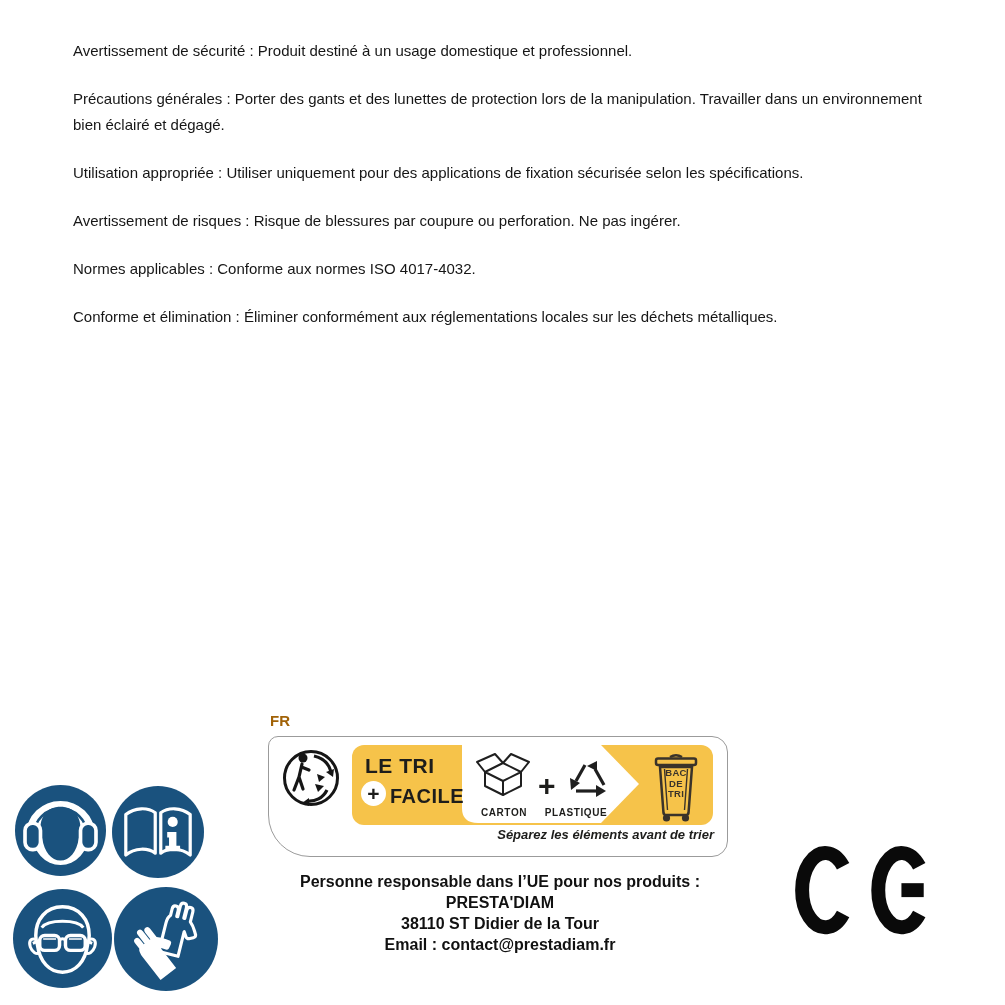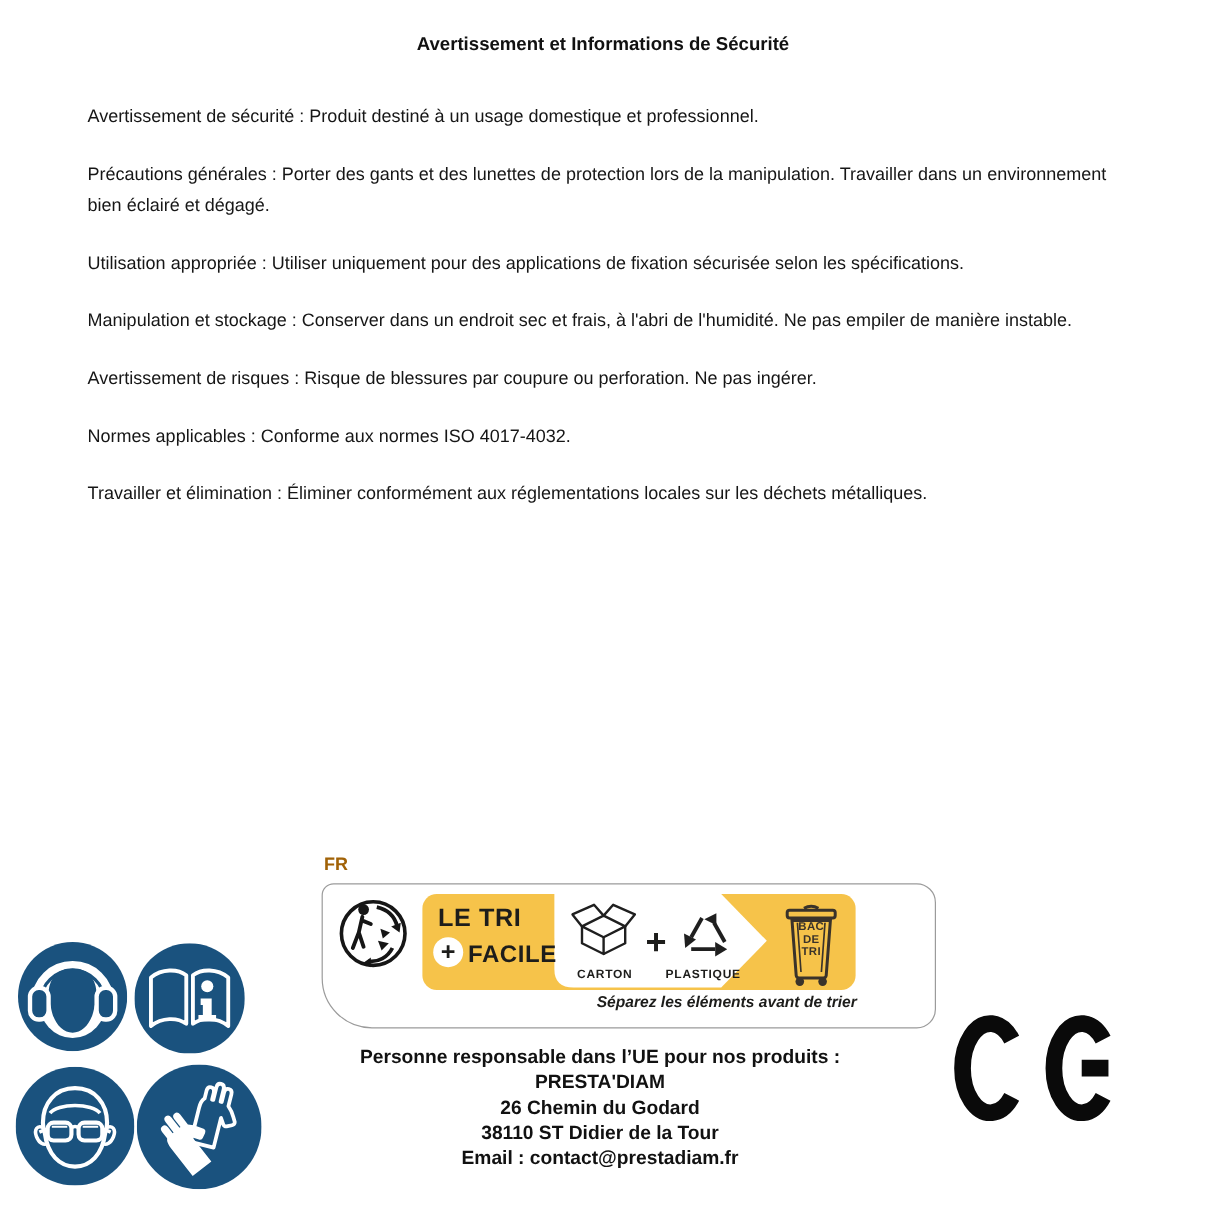--- a/index.html
+++ b/index.html
@@ -19,70 +19,68 @@
   }
   .doc-body p{ margin:0 0 22px 0; }
   
   .abs{ position:absolute; }
   
   .picto{ position:absolute; }
   .picto svg{ display:block; }
   
   .fr-tag{ left:270px; top:712px; font-size:15px; font-weight:700; color:#a16207; }
   .tri-box{
-    left:268px; top:736px; width:512px; height:121px; background:#fff;
+    left:268px; top:736px; width:460px; height:121px; background:#fff;
     border:1.5px solid #9b9b9b; border-radius:10px 16px 16px 42px;
   }
   .triman{ position:absolute; left:12px; top:7px; }
   .band{
     position:absolute; left:83px; top:8px; width:361px; height:80px;
     background:#F6C34A; border-radius:12px;
   }
   .band > *{ position:absolute; }
   .band .arrow-svg{ left:0; top:0; z-index:1; }
   .band .over{ z-index:2; }
   .letri{ left:13px; top:9px; font-size:21px; font-weight:800; letter-spacing:.5px; color:#1d1d1b; }
   .plus-circle{
     left:9px; top:36px; width:25px; height:25px; background:#fff; border-radius:50%;
     text-align:center; line-height:25px; font-size:21px; font-weight:800; color:#1d1d1b;
   }
   .facile{ left:38px; top:40px; font-size:20px; font-weight:800; letter-spacing:.5px; color:#1d1d1b; }
   .mat-label{ width:80px; text-align:center; font-size:10px; font-weight:700; letter-spacing:.6px; color:#1d1d1b; top:62px;}
   .mat-label.c{ left:112px; }
-  .mat-label.p{ left:194px;text-align:center; }
+  .mat-label.p{ left:184px;text-align:center; }
   .big-plus{ left:186px; top:24px; font-size:30px; font-weight:800; color:#1d1d1b; }
   .bin-text{ left:298px; top:23px; width:52px; text-align:center;
     font-size:9.5px; line-height:10.5px; font-weight:700; letter-spacing:.3px; color:#3A332A; }
   .tagline{
     position:absolute; left:150px; top:90px; width:295px; text-align:right;
     font-style:italic; font-weight:600; font-size:13px; color:#1d1d1b;
   }
   
   .resp{
     left:250px; top:871px; width:500px; text-align:center;
     font-size:16px; font-weight:700; line-height:21px; color:#111;
   }
   
   .ce{ left:793px; top:840px; }
 </style>
 </head>
 <body>
 
 <div id="screen">
 
-  <div class="doc-title">Avertissement et Informations de Sécurité</div>
 
   <div class="doc-body">
     <p>Avertissement de sécurité : Produit destiné à un usage domestique et professionnel.</p>
     <p>Précautions générales : Porter des gants et des lunettes de protection lors de la manipulation. Travailler dans un environnement bien éclairé et dégagé.</p>
     <p>Utilisation appropriée : Utiliser uniquement pour des applications de fixation sécurisée selon les spécifications.</p>
-    <p>Manipulation et stockage : Conserver dans un endroit sec et frais, à l'abri de l'humidité. Ne pas empiler de manière instable.</p>
     <p>Avertissement de risques : Risque de blessures par coupure ou perforation. Ne pas ingérer.</p>
     <p>Normes applicables : Conforme aux normes ISO 4017-4032.</p>
-    <p>Travailler et élimination : Éliminer conformément aux réglementations locales sur les déchets métalliques.</p>
+    <p>Conforme et élimination : Éliminer conformément aux réglementations locales sur les déchets métalliques.</p>
   </div>
 
   <div class="picto" style="left:15px; top:785px;">
     <svg width="91" height="91" viewBox="0 0 100 100">
       <circle cx="50" cy="50" r="50" fill="#1A527E"></circle>
       <ellipse cx="50" cy="54" rx="31" ry="34" fill="#ffffff"></ellipse>
       <path d="M16 54 A34 33 0 0 1 84 54" fill="none" stroke="#ffffff" stroke-width="7"></path>
       <path d="M21 54 A29 28 0 0 1 79 54" fill="none" stroke="#1A527E" stroke-width="3"></path>
       <path d="M50 24 C64 24 72 34 72 48 C72 52 71 56 70 59 C68 73 60 83 50 83 C40 83 32 73 30 59 C29 56 28 52 28 48 C28 34 36 24 50 24 Z" fill="#1A527E"></path>
       <rect x="11" y="42" width="17" height="29" rx="8" fill="#1A527E" stroke="#ffffff" stroke-width="4"></rect>
@@ -193,21 +191,20 @@
         <div>TRI</div>
       </div>
     </div>
 
     <div class="tagline">Séparez les éléments avant de trier</div>
   </div>
 
   <div class="abs resp">
     <div>Personne responsable dans l’UE pour nos produits :</div>
     <div>PRESTA'DIAM</div>
-    <div>26 Chemin du Godard</div>
     <div>38110 ST Didier de la Tour</div>
     <div>Email : contact@prestadiam.fr</div>
   </div>
 
   <div class="abs ce">
     <svg width="150" height="104" viewBox="0 0 160 112">
       <g fill="none" stroke="#0a0a0a" stroke-width="15">
         <path d="M53.2 79.7 A25 40 0 1 1 53.2 28.3"></path>
         <path d="M135.2 79.7 A25 40 0 1 1 135.2 28.3"></path>
         <path d="M116 54 H140"></path>

